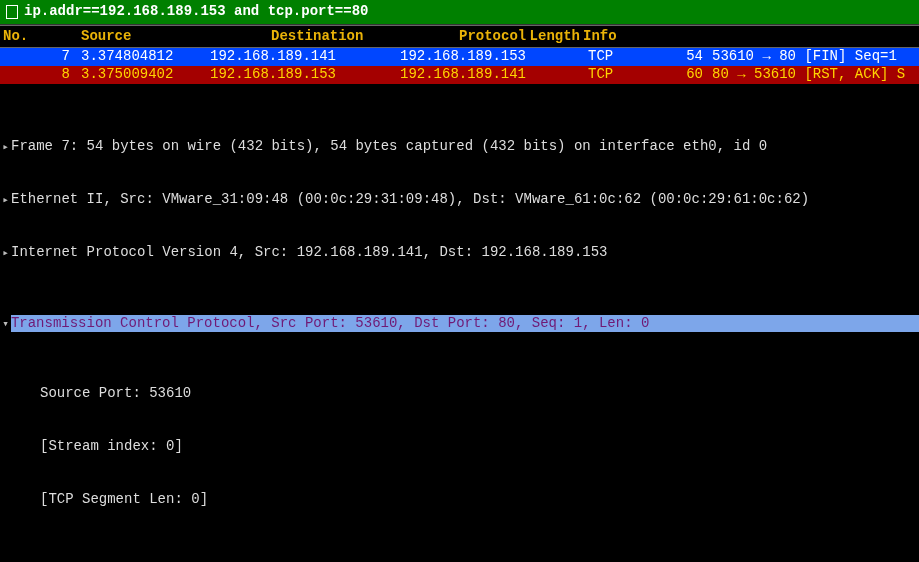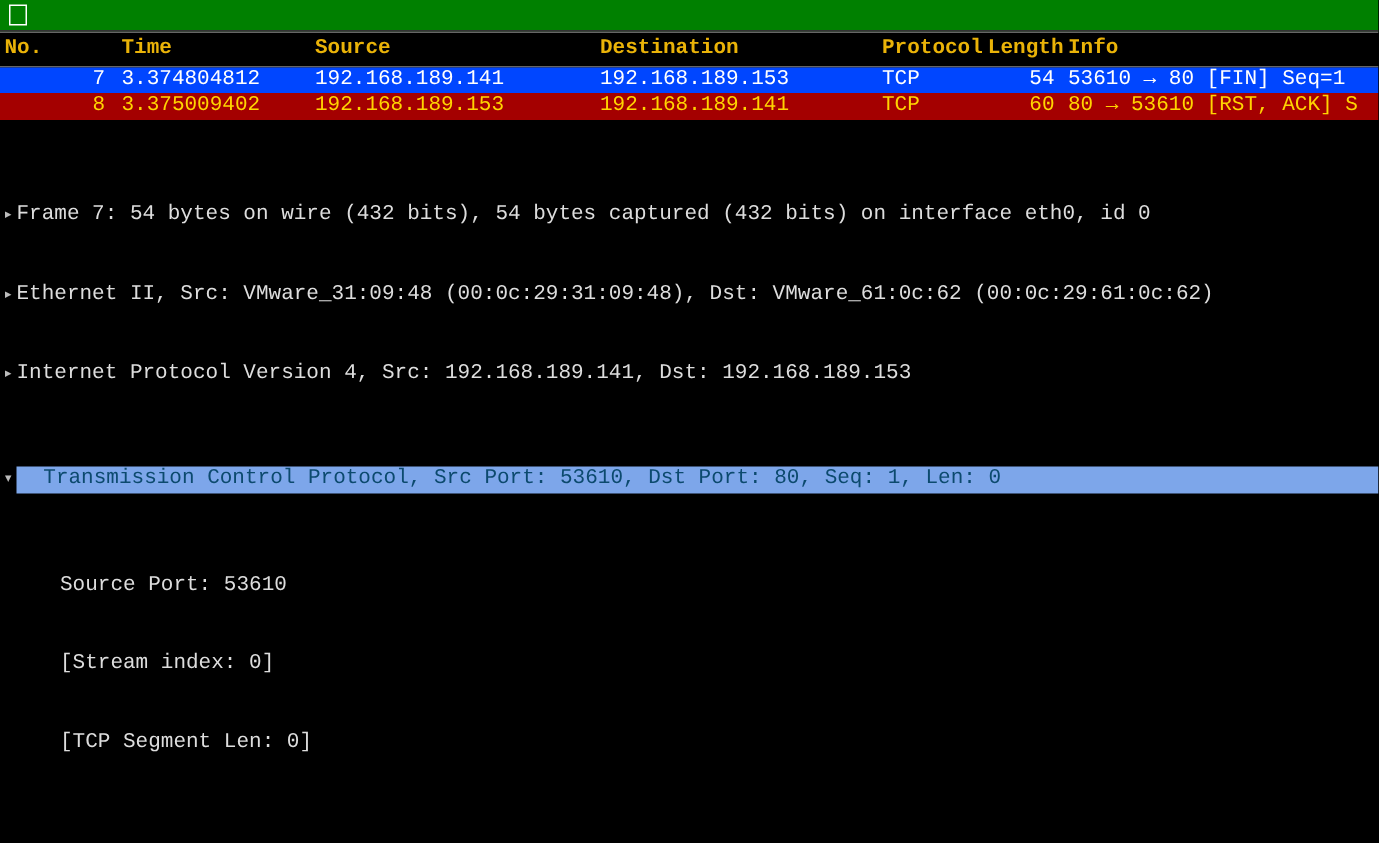--- a/index.html
+++ b/index.html
@@ -66,38 +66,37 @@
   .details {
     padding: 2px 0 0 0;
     white-space: pre;
   }
   .line { display: flex; align-items: baseline; }
   .hl-row {
     background: #7aa3e8;
     background: #5c8fe6;
     background: #88abee;
     background: #7da6ea;
-    color: #0c4a6e;
+    color: #701a75;
     display: block;
     width: 100%;
-    padding-left: 18px;
   }
   .txt { color: #ddd; }
   .indent-arr { display:inline-block; width:11px; text-align:center; color:#bbb; font-size:11px; }
 </style>
 </head>
 <body>
 
 <div class="filter-bar">
   <span class="filter-bookmark"></span>
+  <span>ip.addr==192.168.189.153 and tcp.port==80</span>
 </div>
 
 <div class="columns-header">
   <div class="col col-no">No.</div>
-  <div class="col col-time">Time</div>
   <div class="col col-src">Source</div>
   <div class="col col-dst">Destination</div>
   <div class="col col-proto">Protocol</div>
   <div class="col col-len">Length</div>
   <div class="col col-info">Info</div>
 </div>
 
 <div class="packet-list">
   <div class="pkt-row pkt-sel">
     <div class="col col-no" style="text-align:right;padding-right:8px">7</div>

